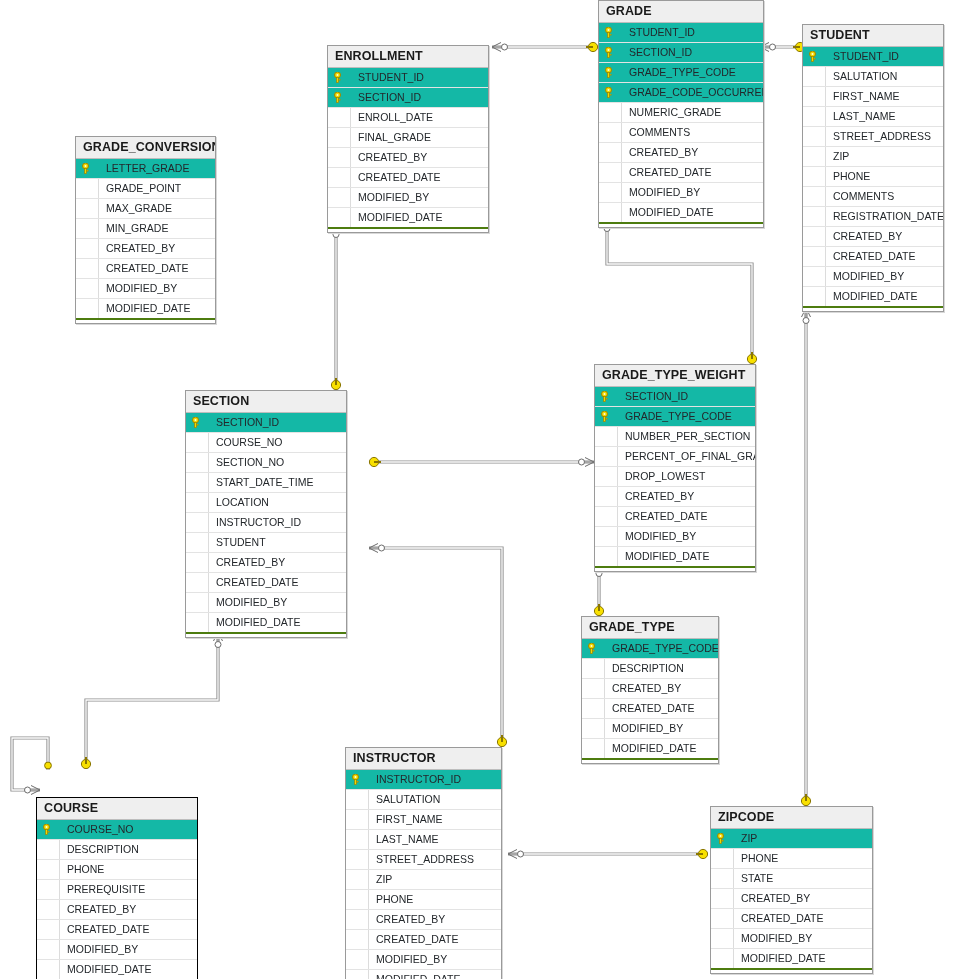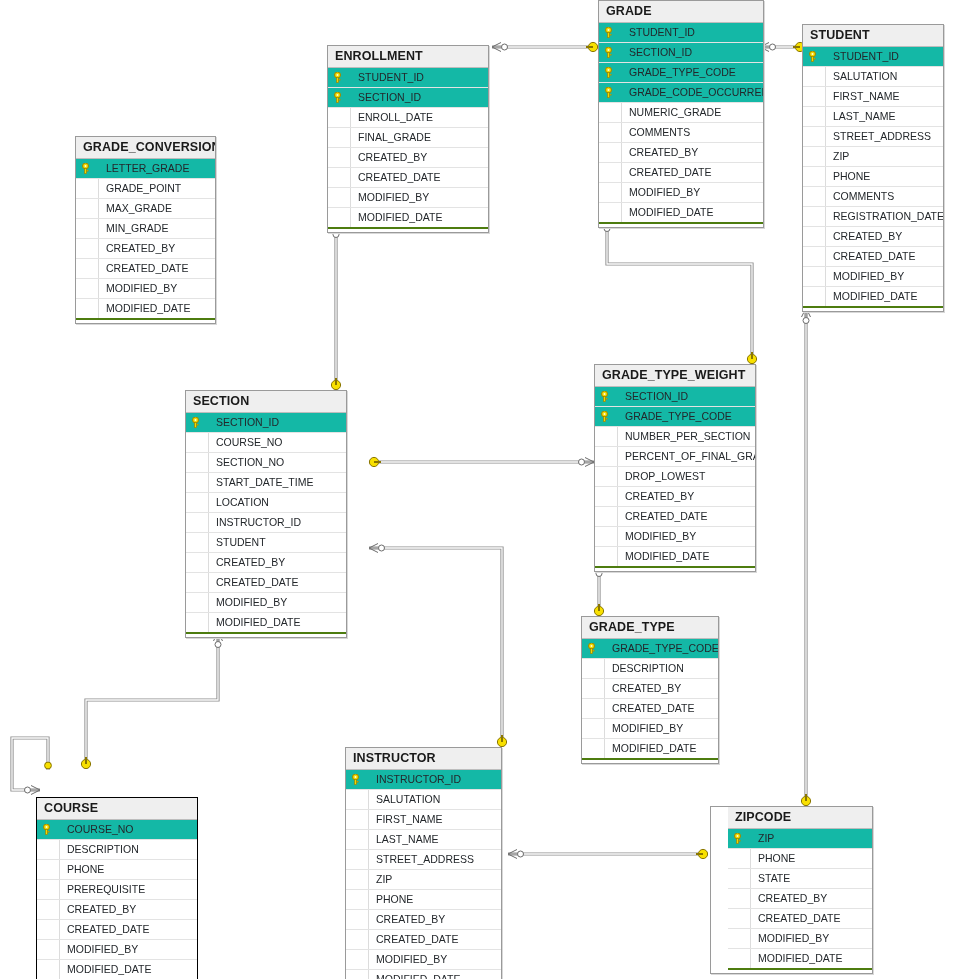--- a/index.html
+++ b/index.html
@@ -416,21 +416,21 @@
           </span><span class="nm">COURSE_NO</span></div>
         <div class="attr"><span class="keycell"></span><span class="nm">DESCRIPTION</span></div>
         <div class="attr"><span class="keycell"></span><span class="nm">PHONE</span></div>
         <div class="attr"><span class="keycell"></span><span class="nm">PREREQUISITE</span></div>
         <div class="attr"><span class="keycell"></span><span class="nm">CREATED_BY</span></div>
         <div class="attr"><span class="keycell"></span><span class="nm">CREATED_DATE</span></div>
         <div class="attr"><span class="keycell"></span><span class="nm">MODIFIED_BY</span></div>
         <div class="attr"><span class="keycell"></span><span class="nm">MODIFIED_DATE</span></div>
       </div>
     </div>
-    <div class="entity" style="left: 710px; top: 806px; width: 163px; padding-left: 17px;">
+    <div class="entity" style="left: 710px; top: 806px; width: 163px;">
       <div class="ent-title">ZIPCODE</div>
       <div class="ent-body">
         <div class="attr pk-row"><span class="keycell">
             <svg width="9" height="11" viewBox="0 0 9 11">
               <circle cx="4.5" cy="3" r="3" fill="#f2d900" stroke="#9c8400" stroke-width="1"></circle>
               <circle cx="4.5" cy="3" r="1" fill="#fffbe0"></circle>
               <rect x="3.6" y="5.4" width="1.8" height="5.2" fill="#f2d900" stroke="#9c8400" stroke-width=".7"></rect>
               <rect x="5.4" y="7.2" width="1.8" height="1" fill="#f2d900" stroke="#9c8400" stroke-width=".5"></rect>
             </svg>
           </span><span class="nm">ZIP</span></div>

